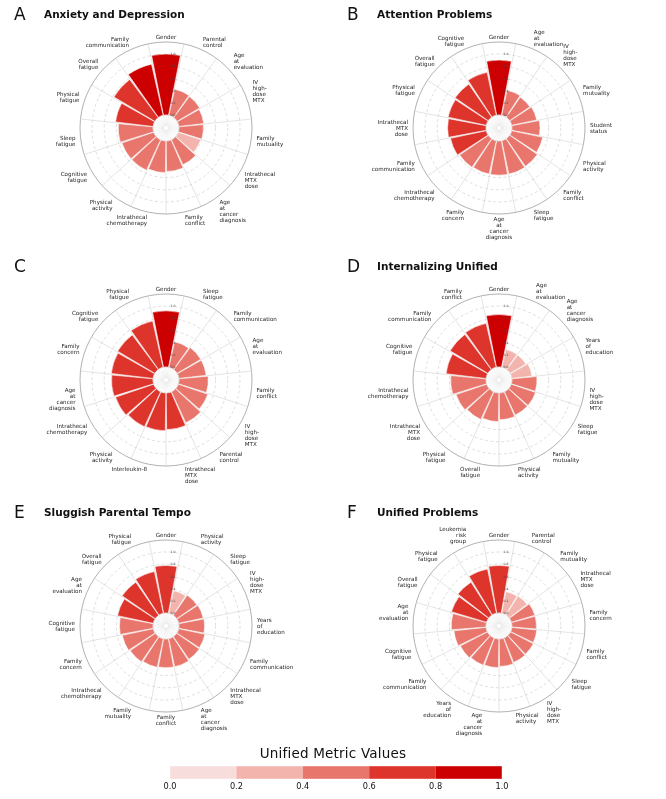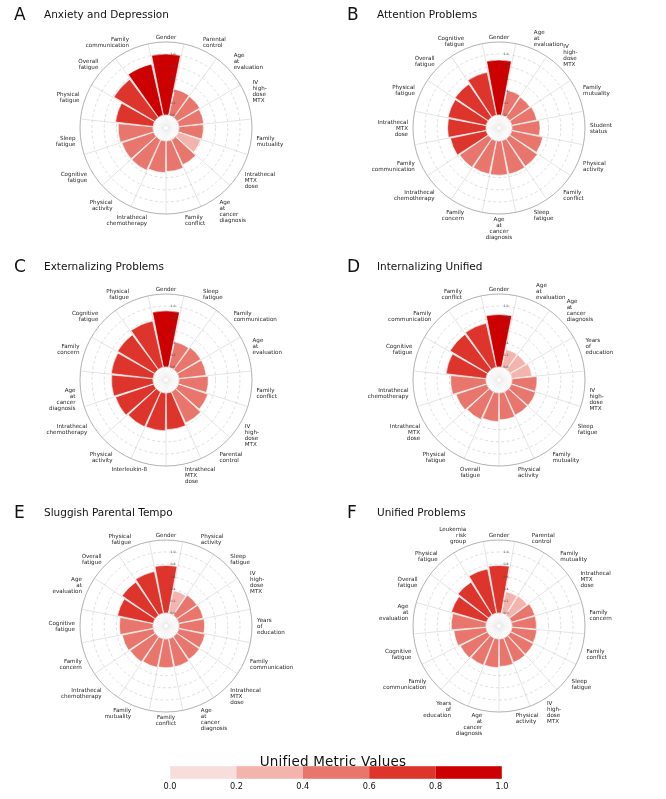--- a/index.html
+++ b/index.html
@@ -13,31 +13,31 @@
     display:grid;grid-template-columns:333px 333px;grid-template-rows:252px 246px 247px;
   }
   .panel{position:relative;}
   .panel-head{position:absolute;top:4px;left:0;width:100%;height:22px;}
   .panel-letter{
     position:absolute;left:14px;top:0;font-size:17px;font-weight:400;
     font-family:"DejaVu Sans","Liberation Sans",sans-serif;color:#111;
     letter-spacing:0px;line-height:20px;
   }
   .panel-title{
-    position:absolute;left:44px;top:2px;font-size:10.5px;font-weight:normal;
+    position:absolute;left:44px;top:2px;font-size:10.5px;font-weight:bold;
     color:#111;line-height:16px;white-space:nowrap;
   }
   .polar-wrap{position:absolute;left:0;top:18px;width:100%;height:228px;}
   svg{display:block;overflow:visible;}
   .cb{
     position:absolute;left:0;top:745px;width:666px;height:54px;
   }
   .cb-title{
     position:absolute;width:100%;text-align:center;top:0px;
-    font-size:13.5px;color:#111;letter-spacing:.2px;margin-top:8px;
+    font-size:13.5px;color:#111;letter-spacing:.2px;
   }
   .spoke{stroke:#c9c9c9;stroke-width:.5;}
   .ringd{fill:none;stroke:#c4c4c4;stroke-width:.55;stroke-dasharray:3 2.4;}
   .outer{fill:none;stroke:#8f8f8f;stroke-width:.7;}
   .rtick{font-size:3.1px;fill:#4a4a4a;}
   .alab{font-size:5.6px;fill:#1d1d1d;}
   .bar{stroke:#ffffff;stroke-width:.55;}
   .cbticklab{font-size:8.2px;fill:#111;}
 </style>
 </head>
@@ -245,21 +245,20 @@
           <text x="75" y="106.00000000000001" class="alab" text-anchor="end"><tspan x="75" dy="0">Intrathecal</tspan><tspan x="75" dy="6">MTX</tspan><tspan x="75" dy="6">dose</tspan></text>
           <text x="81.92696254147289" y="71.17580765477689" class="alab" text-anchor="end"><tspan x="81.92696254147289" dy="0">Physical</tspan><tspan x="81.92696254147289" dy="6">fatigue</tspan></text>
           <text x="101.65328291202417" y="41.65328291202418" class="alab" text-anchor="end"><tspan x="101.65328291202417" dy="0">Overall</tspan><tspan x="101.65328291202417" dy="6">fatigue</tspan></text>
           <text x="131.17580765477686" y="21.926962541472903" class="alab" text-anchor="end"><tspan x="131.17580765477686" dy="0">Cognitive</tspan><tspan x="131.17580765477686" dy="6">fatigue</tspan></text>
         </svg>
       </div>
   </div>
   <div class="panel">
     <div class="panel-head">
       <div class="panel-letter">C</div>
-      <div class="panel-title">Externalizing Problems</div>
     </div>
     <div class="polar-wrap">
         <svg width="333" height="228" viewBox="0 0 333 228">
           <circle cx="166" cy="110" r="25.200000000000003" class="ringd"></circle>
           <circle cx="166" cy="110" r="37.400000000000006" class="ringd"></circle>
           <circle cx="166" cy="110" r="49.6" class="ringd"></circle>
           <circle cx="166" cy="110" r="61.800000000000004" class="ringd"></circle>
           <circle cx="166" cy="110" r="74" class="ringd"></circle>
           <circle cx="166" cy="110" r="86" class="outer"></circle>
           <line x1="163.29714801936913" y1="97.28408119046053" x2="148.11959458967272" y2="25.87930633689271" class="spoke"></line>

